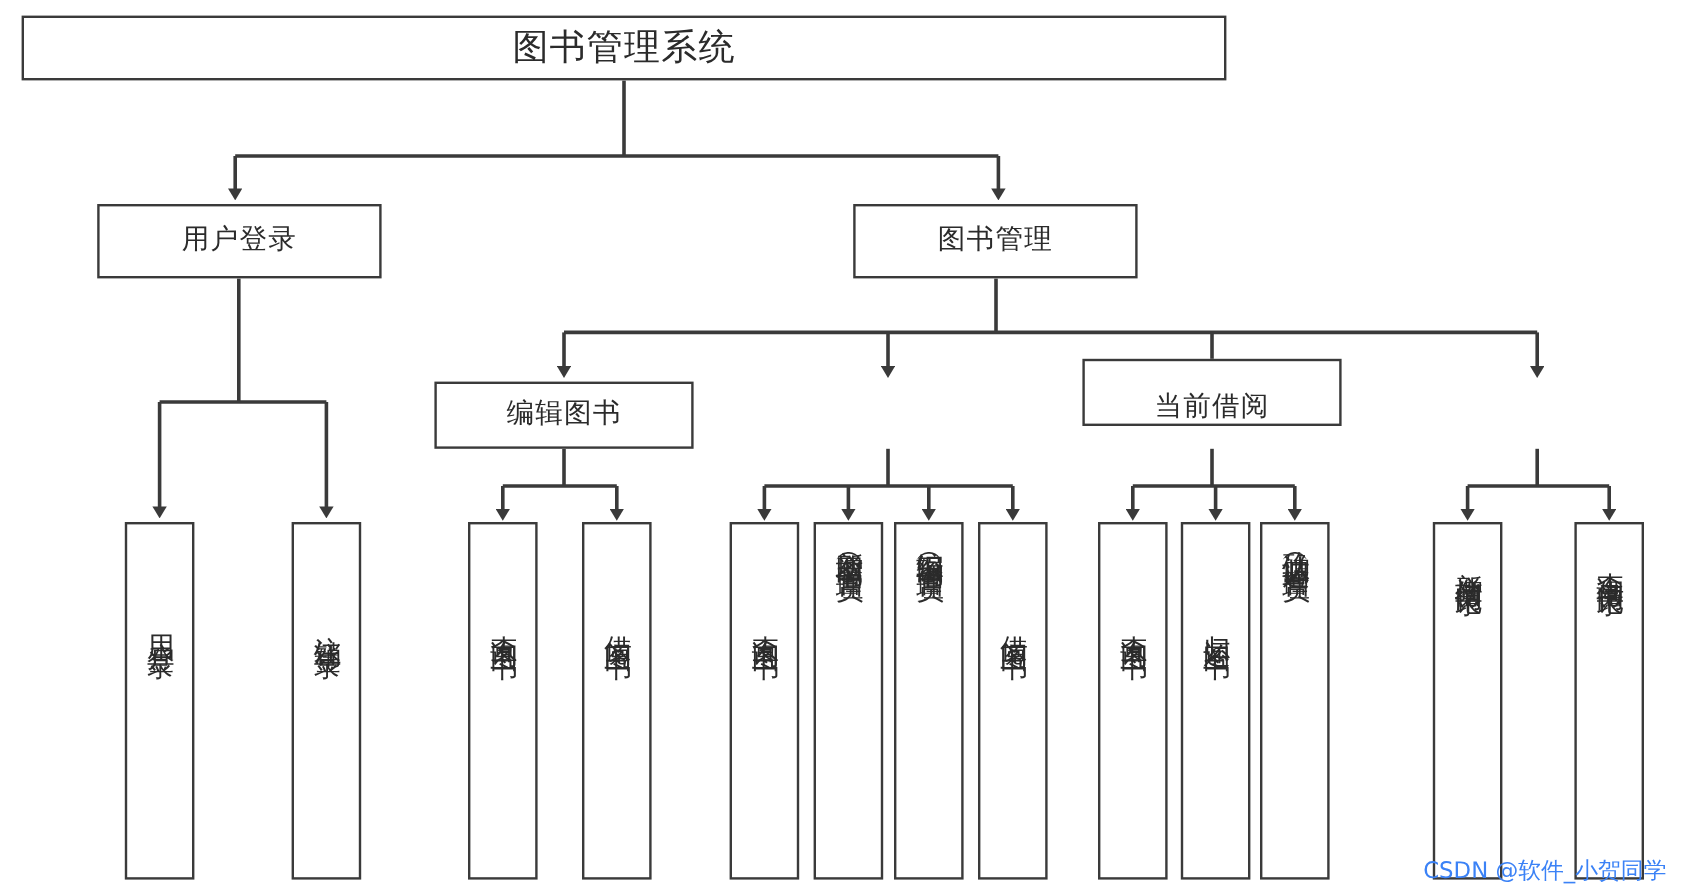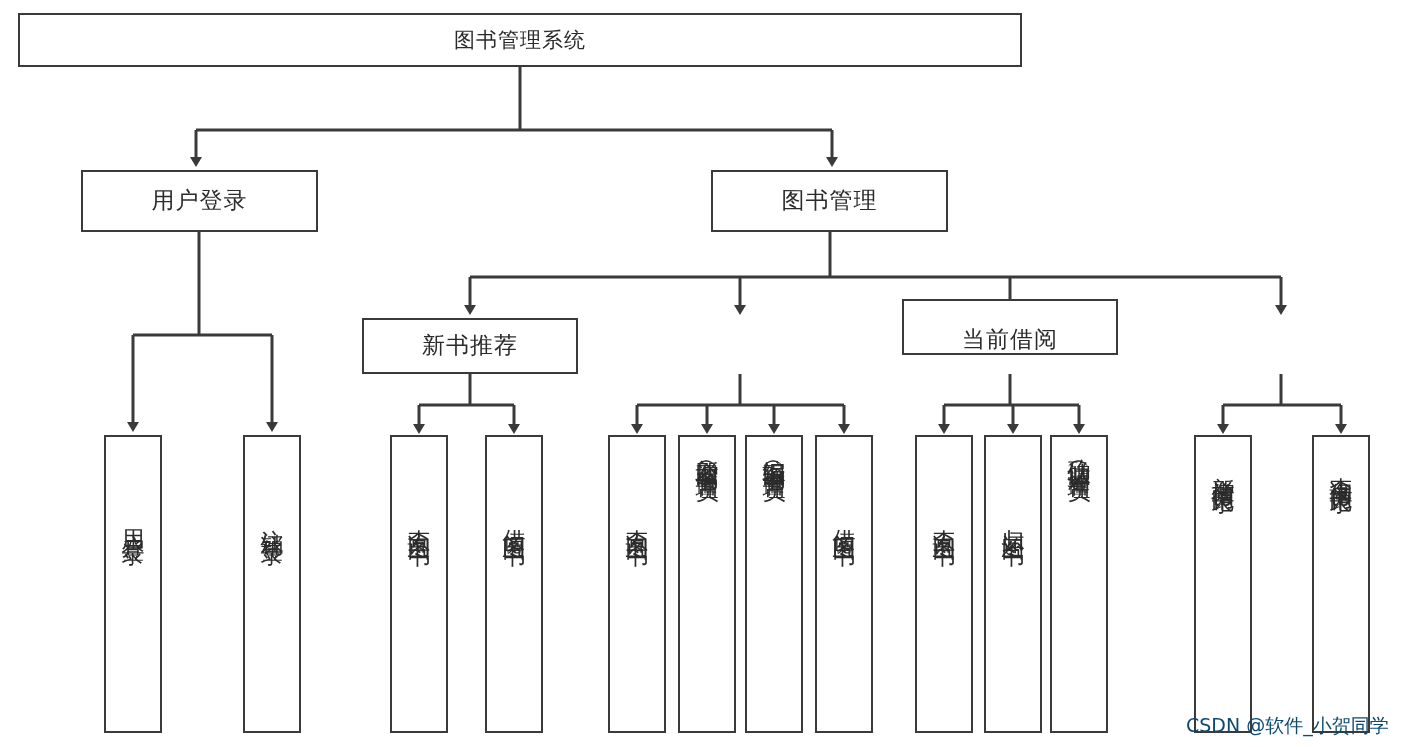--- a/index.html
+++ b/index.html
@@ -24,21 +24,21 @@
     color:#2b2b2b;
   }
   .node .lbl{
     display:block;
     text-align:center;
     line-height:1.18;
     white-space:pre-line;
   }
   
   .h-node .lbl{font-size:23px;letter-spacing:1px;}
-  .h-node.root .lbl{font-size:21px;}
+  .h-node.root .lbl{font-size:30px;}
 
   
   .v-node{
     align-items:flex-start;
     justify-content:center;
     padding-top:4px;
   }
   .v-node .lbl{
     writing-mode:vertical-rl;
     text-orientation:upright;
@@ -46,21 +46,21 @@
     letter-spacing:5px;
     line-height:1;
     white-space:nowrap;
   }
   .v-node.tall .lbl{letter-spacing:3px;}
 
   #watermark{
     position:absolute;
     left:1186px;top:713px;
     font-size:19px;
-    color:#0c4a6e;
+    color:#3b82f6;
     white-space:nowrap;
     font-family:"DejaVu Sans","Liberation Sans",sans-serif;
   }
 </style>
 </head>
 <body>
 
 <div id="diagram">
 
   <svg id="edges" viewBox="0 0 1405 747" xmlns="http://www.w3.org/2000/svg">
@@ -118,21 +118,21 @@
   </div>
 
   <div class="node h-node" style="left:81px;top:170px;width:237px;height:62px;">
     <span class="lbl">用户登录</span>
   </div>
   <div class="node h-node" style="left:711px;top:170px;width:237px;height:62px;">
     <span class="lbl">图书管理</span>
   </div>
 
   <div class="node h-node" style="left:362px;top:318px;width:216px;height:56px;">
-    <span class="lbl">新书推荐</span>
+    <span class="lbl">编辑图书</span>
   </div>
   <div class="node h-node" style="left:902px;top:299px;width:216px;height:56px;align-items:flex-end;">
     <span class="lbl">当前借阅</span>
   </div>
 
   <div class="node v-node" style="left:104px;top:435px;width:58px;height:298px;">
     <span class="lbl" style="margin-top:70px;">用户登录</span>
   </div>
   <div class="node v-node" style="left:243px;top:435px;width:58px;height:298px;">
     <span class="lbl" style="margin-top:70px;">注销登录</span>

